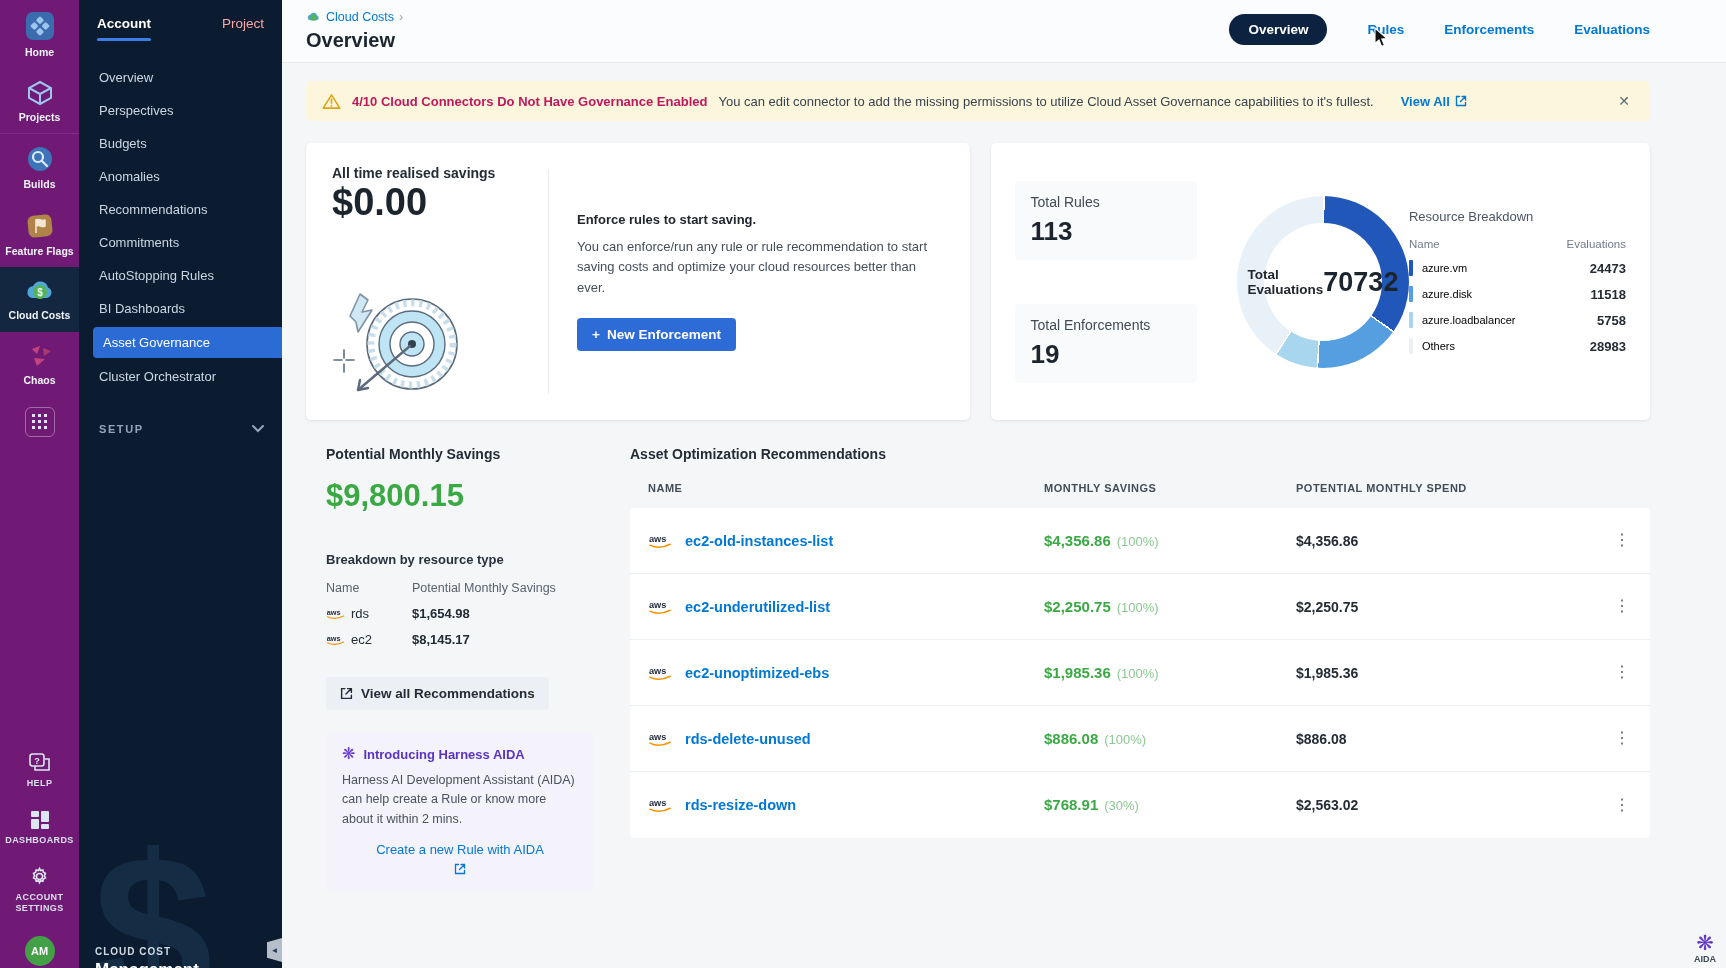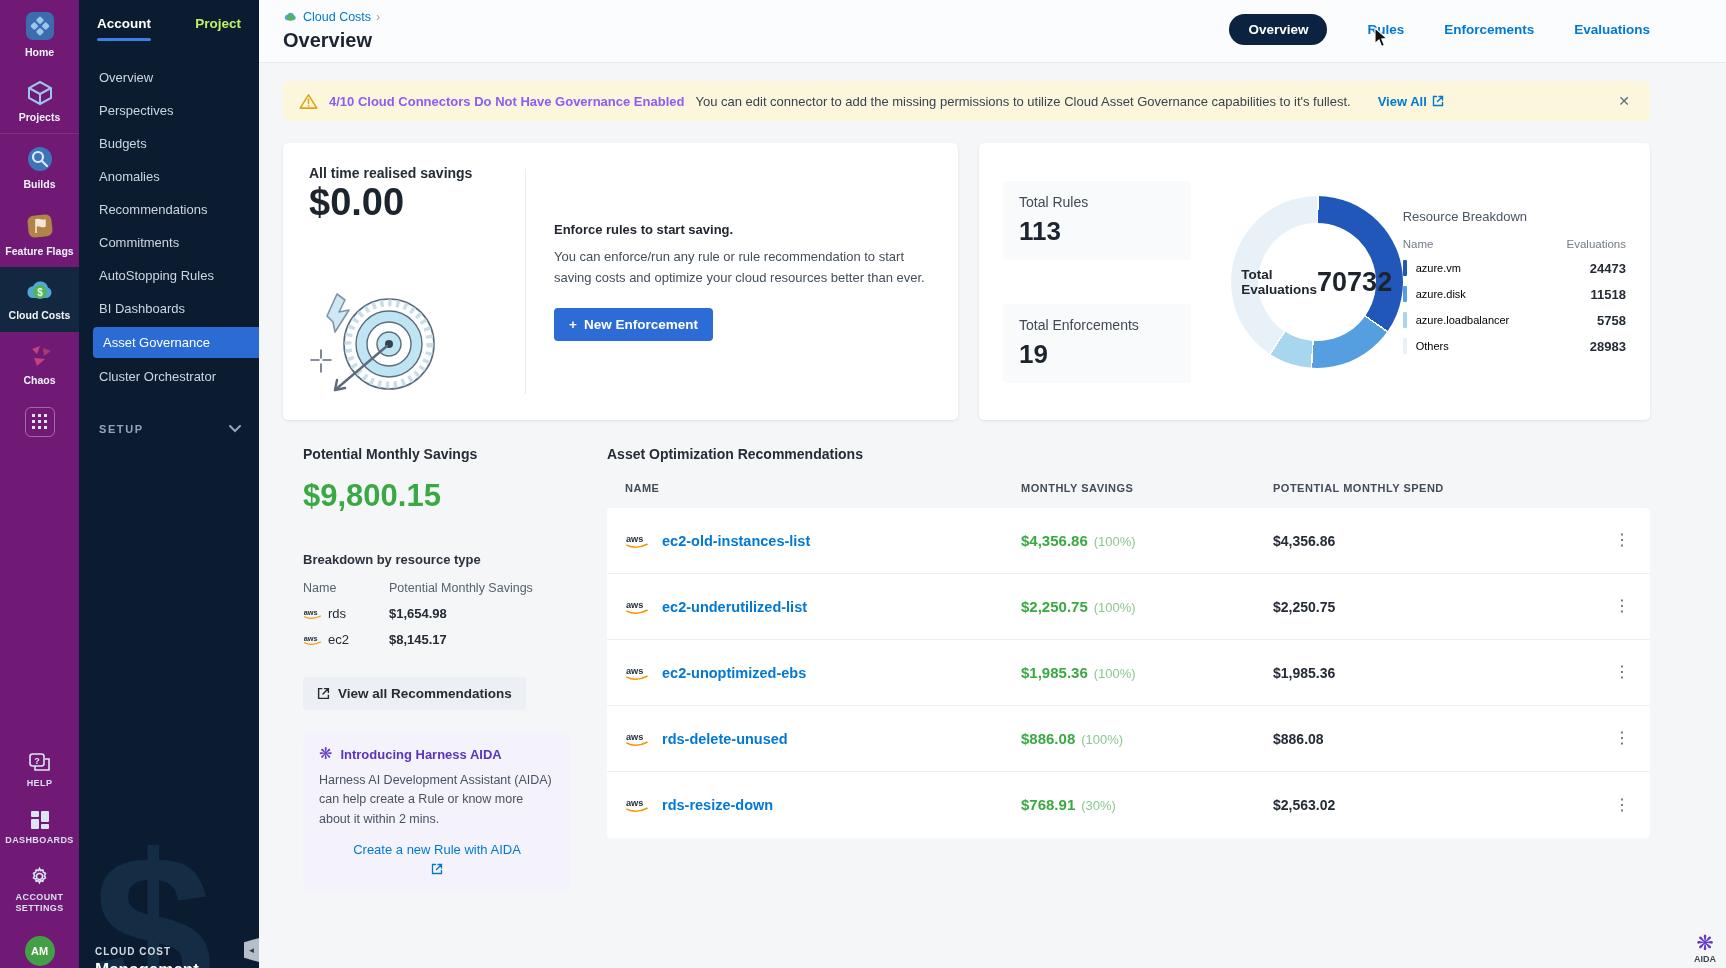--- a/index.html
+++ b/index.html
@@ -11,26 +11,26 @@
   .rail-item { display:flex; flex-direction:column; align-items:center; justify-content:center; padding:11px 0 10px; cursor:pointer; }
   .rail-item .lbl { font-size:10.5px; font-weight:700; margin-top:5px; color:#f0f4fa; text-align:center; line-height:1.2; }
   .rail-item.dim .lbl { font-size:9px; font-weight:700; letter-spacing:.4px; color:#d7e0ec; }
   .rail-sep { border-top:1px solid rgba(255,255,255,.10); }
   .rail-item.active-module { background:#142740; }
   .grid-btn { width:30px; height:30px; margin:10px auto 6px; border:1px solid rgba(255,255,255,.35); border-radius:6px; display:flex; align-items:center; justify-content:center; cursor:pointer; }
   .rail-spacer { flex:1; }
   .avatar { width:30px; height:30px; border-radius:50%; background:#43a047; color:#fff; font-size:11px; font-weight:700; display:flex; align-items:center; justify-content:center; margin:12px auto 2px; cursor:pointer; }
 
   
-  .sidebar { width:180px; background:#0b1c31; flex-shrink:0; position:relative; overflow:hidden; z-index:2; }
+  .sidebar { width:203px; background:#0b1c31; flex-shrink:0; position:relative; overflow:hidden; z-index:2; }
   .side-tabs { display:flex; align-items:flex-start; padding:16px 18px 6px; }
   .side-tab { font-size:13.5px; cursor:pointer; }
   .side-tab.on { color:#fff; font-weight:700; }
   .side-tab.on .under { height:3px; background:#3b7fe4; border-radius:2px; margin-top:7px; }
-  .side-tab.off { color:#bef264; margin-left:auto; font-weight:700; }
+  .side-tab.off { color:#fca5a5; margin-left:auto; font-weight:400; }
   .side-menu { margin-top:14px; }
   .side-item { height:33px; display:flex; align-items:center; padding-left:20px; font-size:13px; color:#ccd6e3; cursor:pointer; }
   .side-item.sel { background:#2a6bd4; color:#fff; margin-left:14px; padding-left:10px; border-radius:4px 0 0 4px; height:31px; margin-top:2px; margin-bottom:2px; font-weight:500; }
   .setup-row { margin-top:30px; padding:0 18px 0 20px; display:flex; align-items:center; justify-content:space-between; color:#93a5bd; font-size:11px; font-weight:700; letter-spacing:1.6px; cursor:pointer; }
   .side-footer { position:absolute; left:0; right:0; bottom:-12px; padding-left:16px; }
   .side-footer .l1 { font-size:10px; font-weight:700; letter-spacing:1px; color:#cfd9e4; }
   .side-footer .l2 { font-size:17px; font-weight:700; color:#fff; margin-top:3px; }
   .watermark { position:absolute; left:14px; bottom:-70px; font-size:215px; font-weight:700; color:#1d3c55; opacity:.55; pointer-events:none; line-height:1; }
   .collapse-tab { position:absolute; right:0; bottom:6px; width:15px; height:24px; background:#b6bfc9; border-radius:4px 0 0 4px; display:flex; align-items:center; justify-content:center; font-size:8px; color:#243c5e; cursor:pointer; clip-path:polygon(0 18%,100% 0,100% 100%,0 82%); }
 
@@ -41,21 +41,21 @@
   .crumb { display:flex; align-items:center; gap:5px; font-size:12.5px; color:#0278d5; cursor:pointer; }
   .crumb .sep { color:#9aa3ae; }
   .page-title { font-size:20px; font-weight:700; color:#1b2430; margin-top:5px; }
   .top-nav { margin-left:auto; display:flex; align-items:center; gap:40px; height:34px; margin-top:2px; }
   .top-nav .pill { background:#0b2240; color:#fff; font-size:13.5px; font-weight:600; padding:8px 19px; border-radius:17px; cursor:pointer; }
   .top-nav .lnk { color:#0278d5; font-size:13.5px; font-weight:600; cursor:pointer; }
 
   .content { padding:18px 76px 0 24px; }
 
   .banner { display:flex; align-items:center; gap:11px; background:#fcf6dc; border-radius:6px; height:40px; padding:0 16px; margin-bottom:22px; }
-  .banner .b-bold { font-size:13px; font-weight:700; color:#8b5cf6; }
+  .banner .b-bold { font-size:13px; font-weight:700; color:#be185d; }
   .banner .b-text { font-size:13px; color:#39434f; }
   .banner .b-link { display:flex; align-items:center; gap:5px; color:#0278d5; font-size:13px; font-weight:600; margin-left:16px; cursor:pointer; white-space:nowrap; }
   .banner .b-close { margin-left:auto; color:#5f6b78; font-size:14px; cursor:pointer; padding:4px; }
 
   .cards-row { display:flex; gap:21px; }
   .card { background:#fff; border-radius:5px; box-shadow:0 1px 3px rgba(25,35,55,.10); height:277px; }
   .card-a { flex:1; display:flex; padding:22px 26px; min-width:0; }
   .col-realised { width:216px; position:relative; }
   .mini-label { font-size:14px; font-weight:700; color:#252c36; }
   .big-zero { font-size:38px; font-weight:700; color:#1c242e; }

